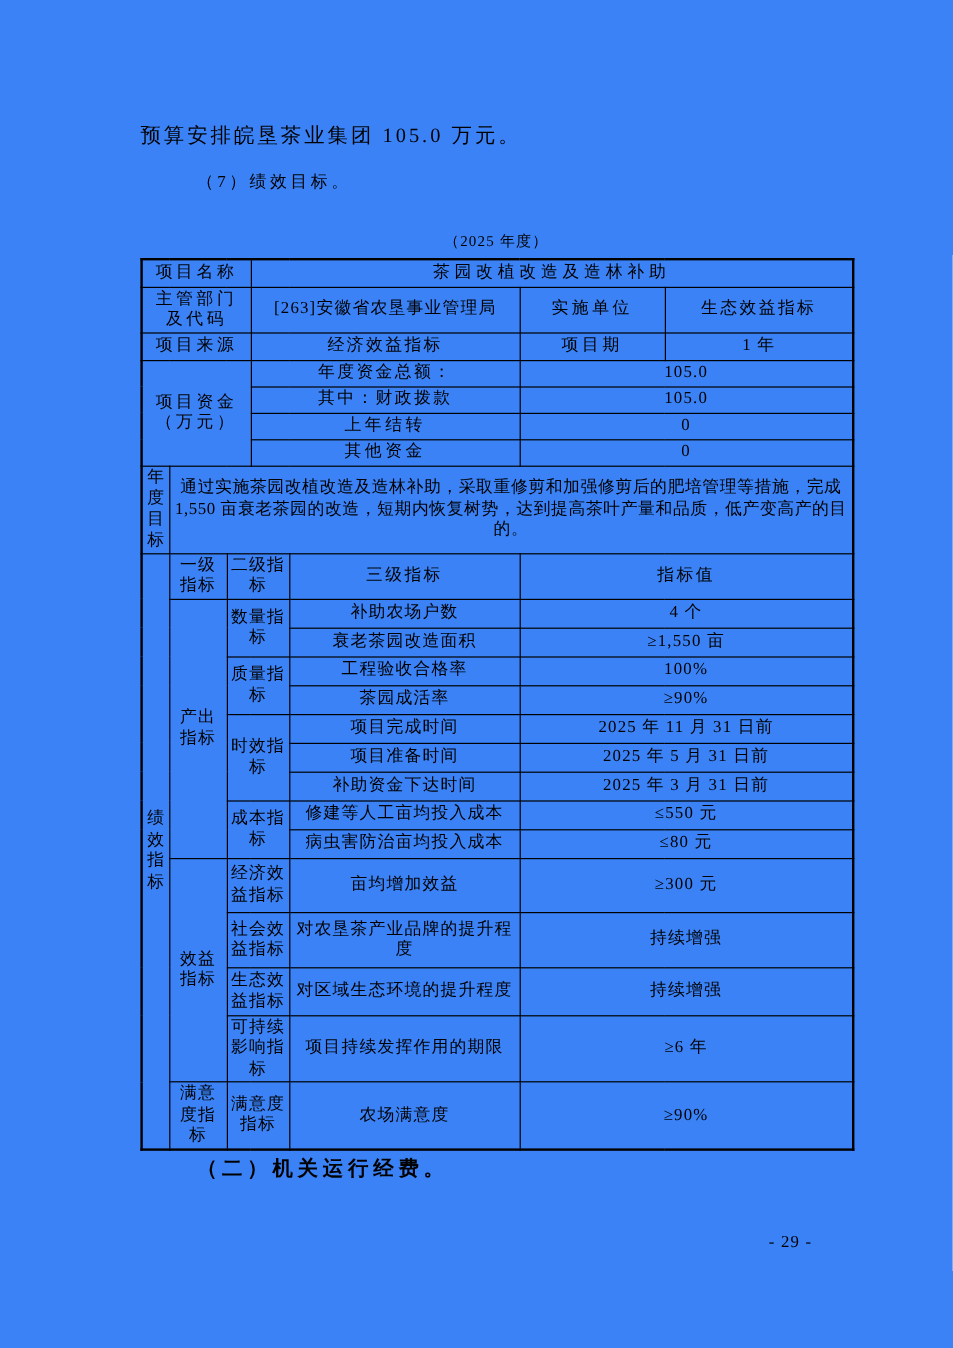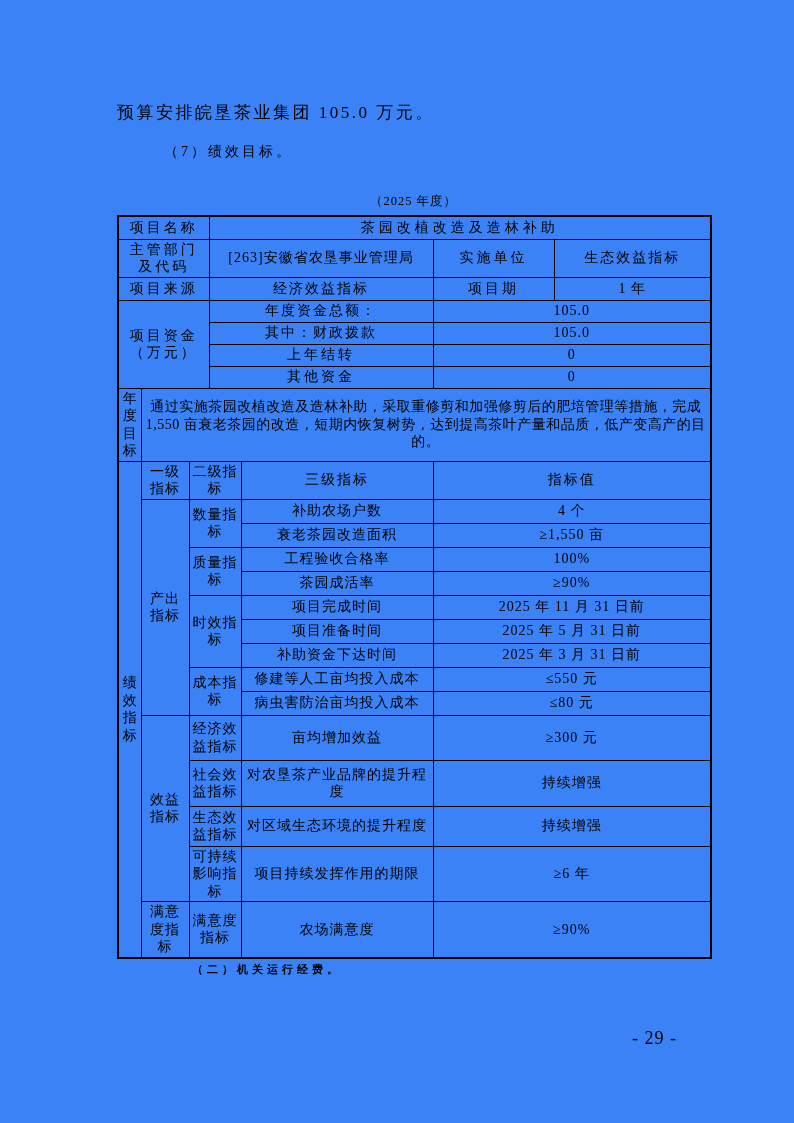--- a/index.html
+++ b/index.html
@@ -92,29 +92,28 @@
   td.l3cell {
     text-align: left;
     padding-left: 8px;
     letter-spacing: 1px;
     line-height: 1.15;
     word-break: break-all;
   }
   .footer-heading {
     position: absolute;
     left: 164px; top: 962px;
-    font-size: 11px;
+    font-size: 17px;
     font-weight: bold;
     letter-spacing: 4px;
-    margin-left: 28px;
   }
   .page-number {
     position: absolute;
     right: 117px; top: 1028px;
-    font-size: 18px;
+    font-size: 14px;
     letter-spacing: 1px;
   }
 </style>
 </head>
 <body>
 
 <div class="page">
 
   <p class="para1">预算安排皖垦茶业集团 105.0 万元。</p>
   <p class="para2">（7）绩效目标。</p>

